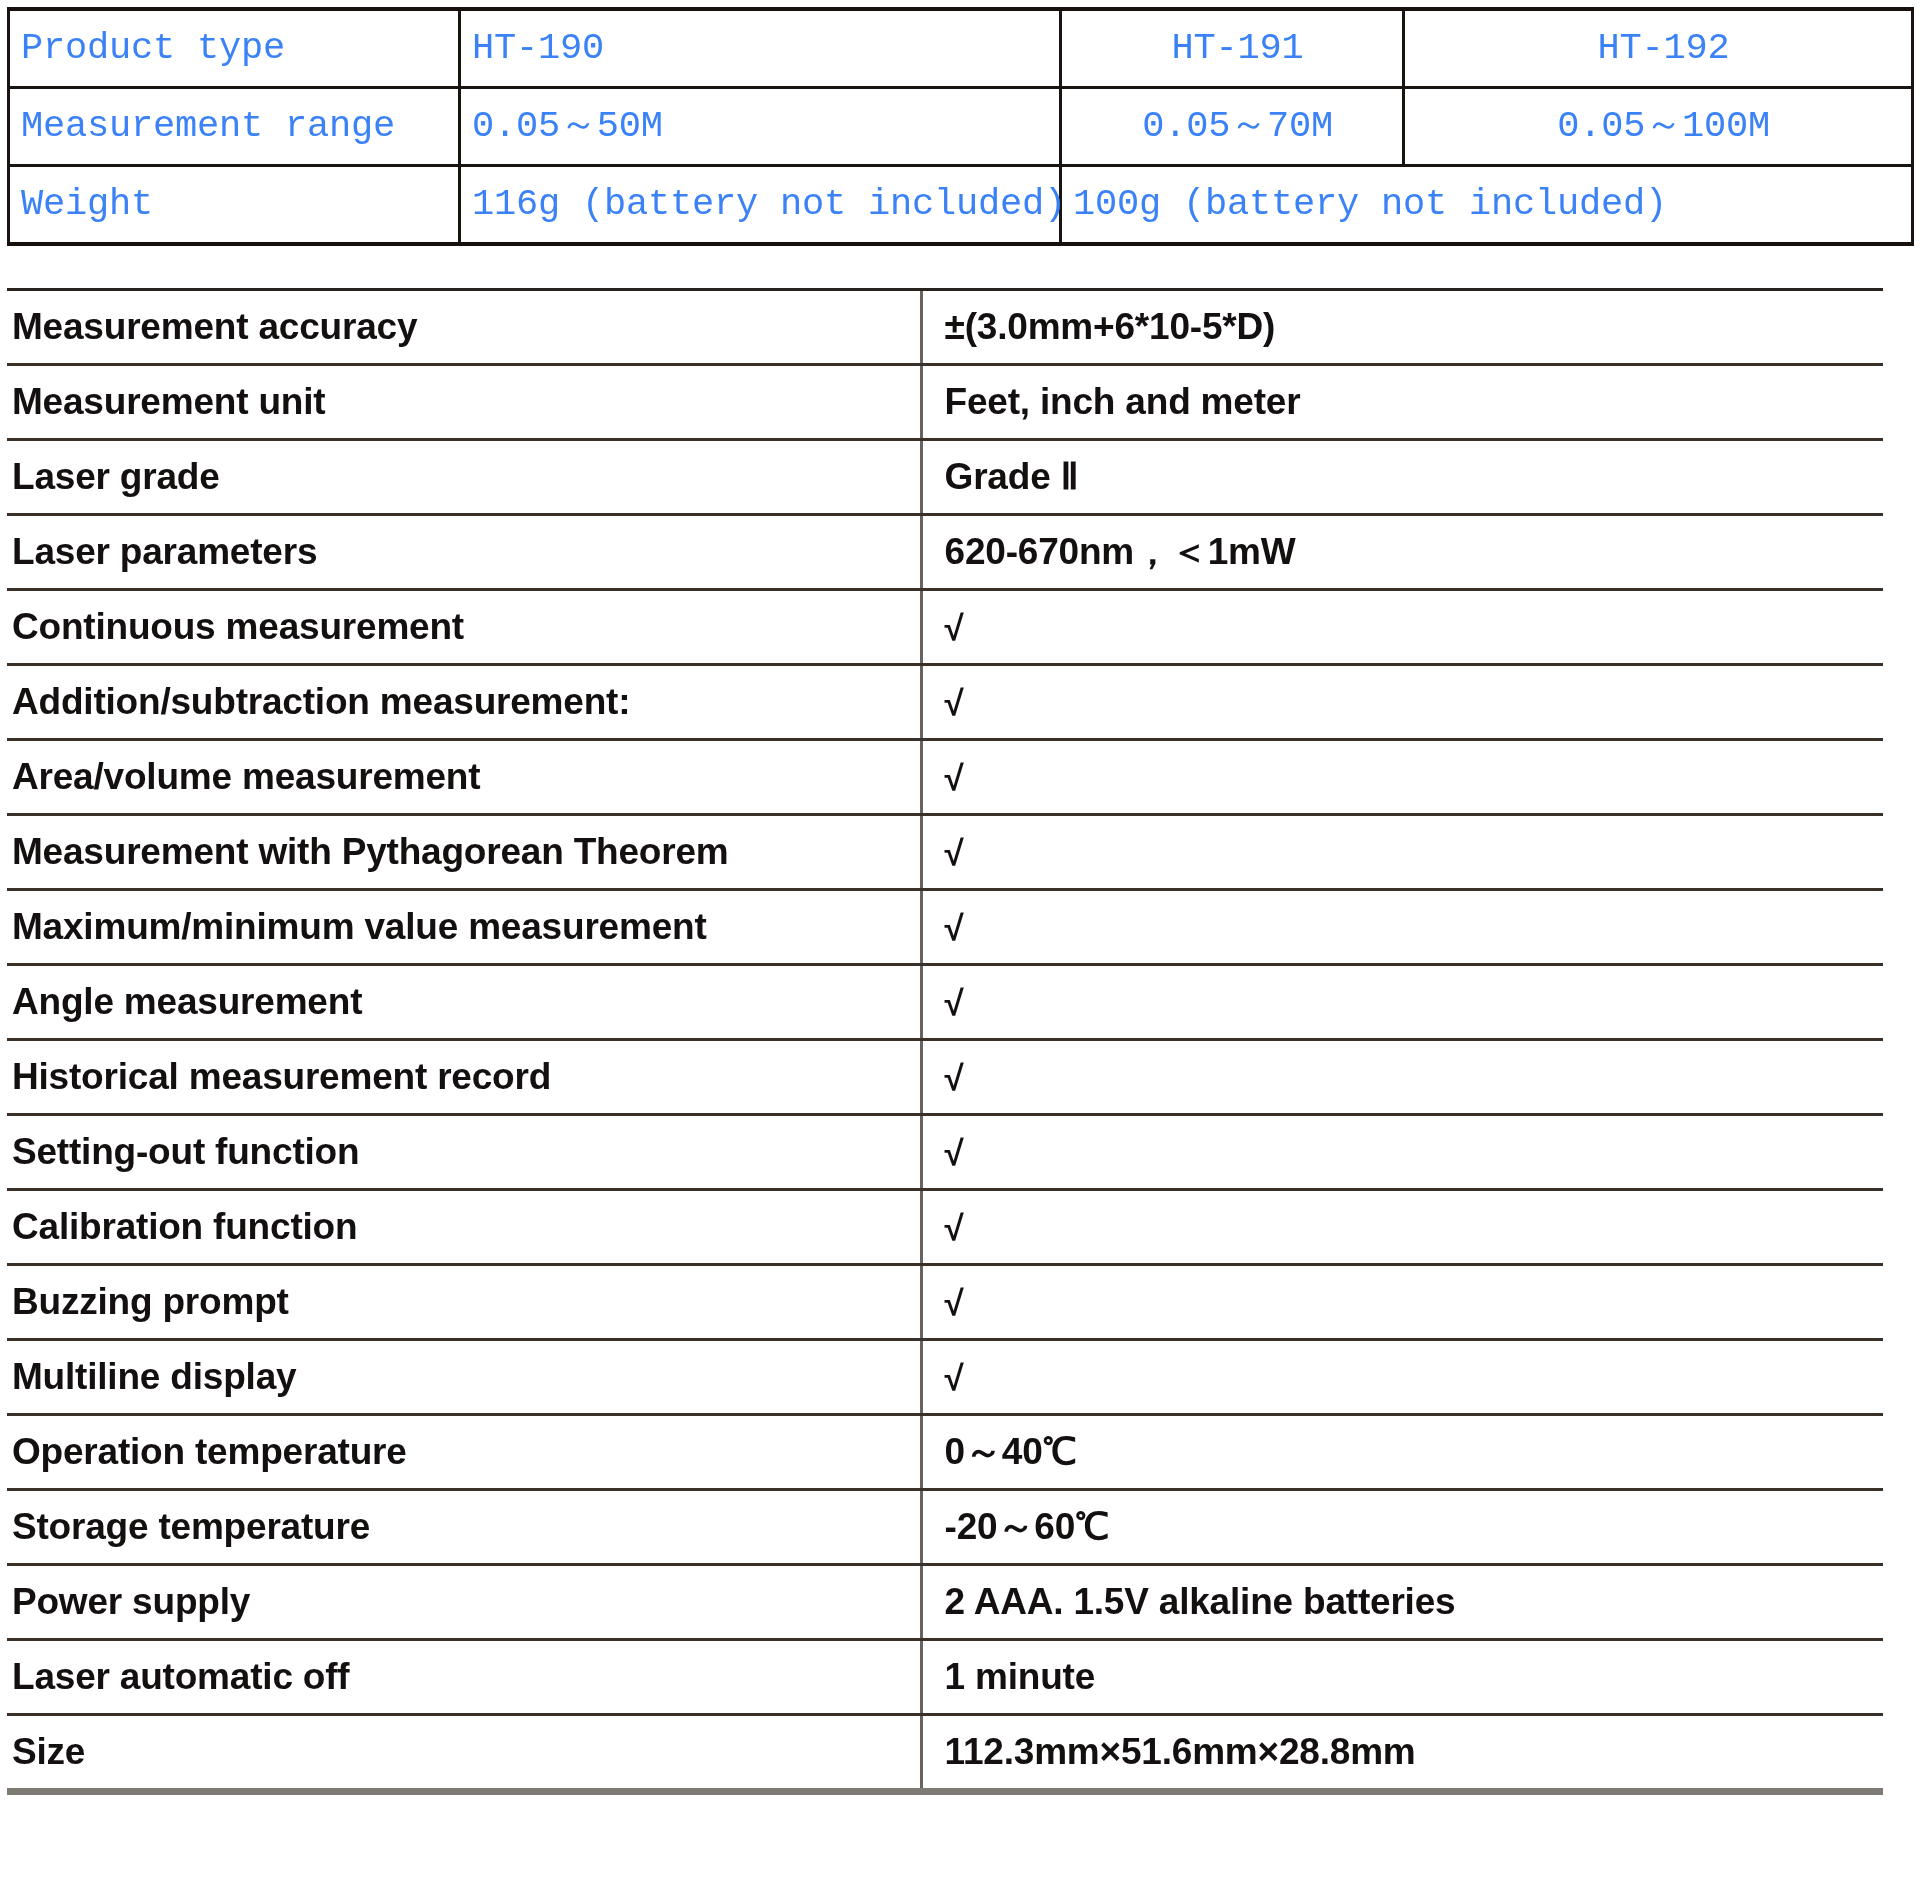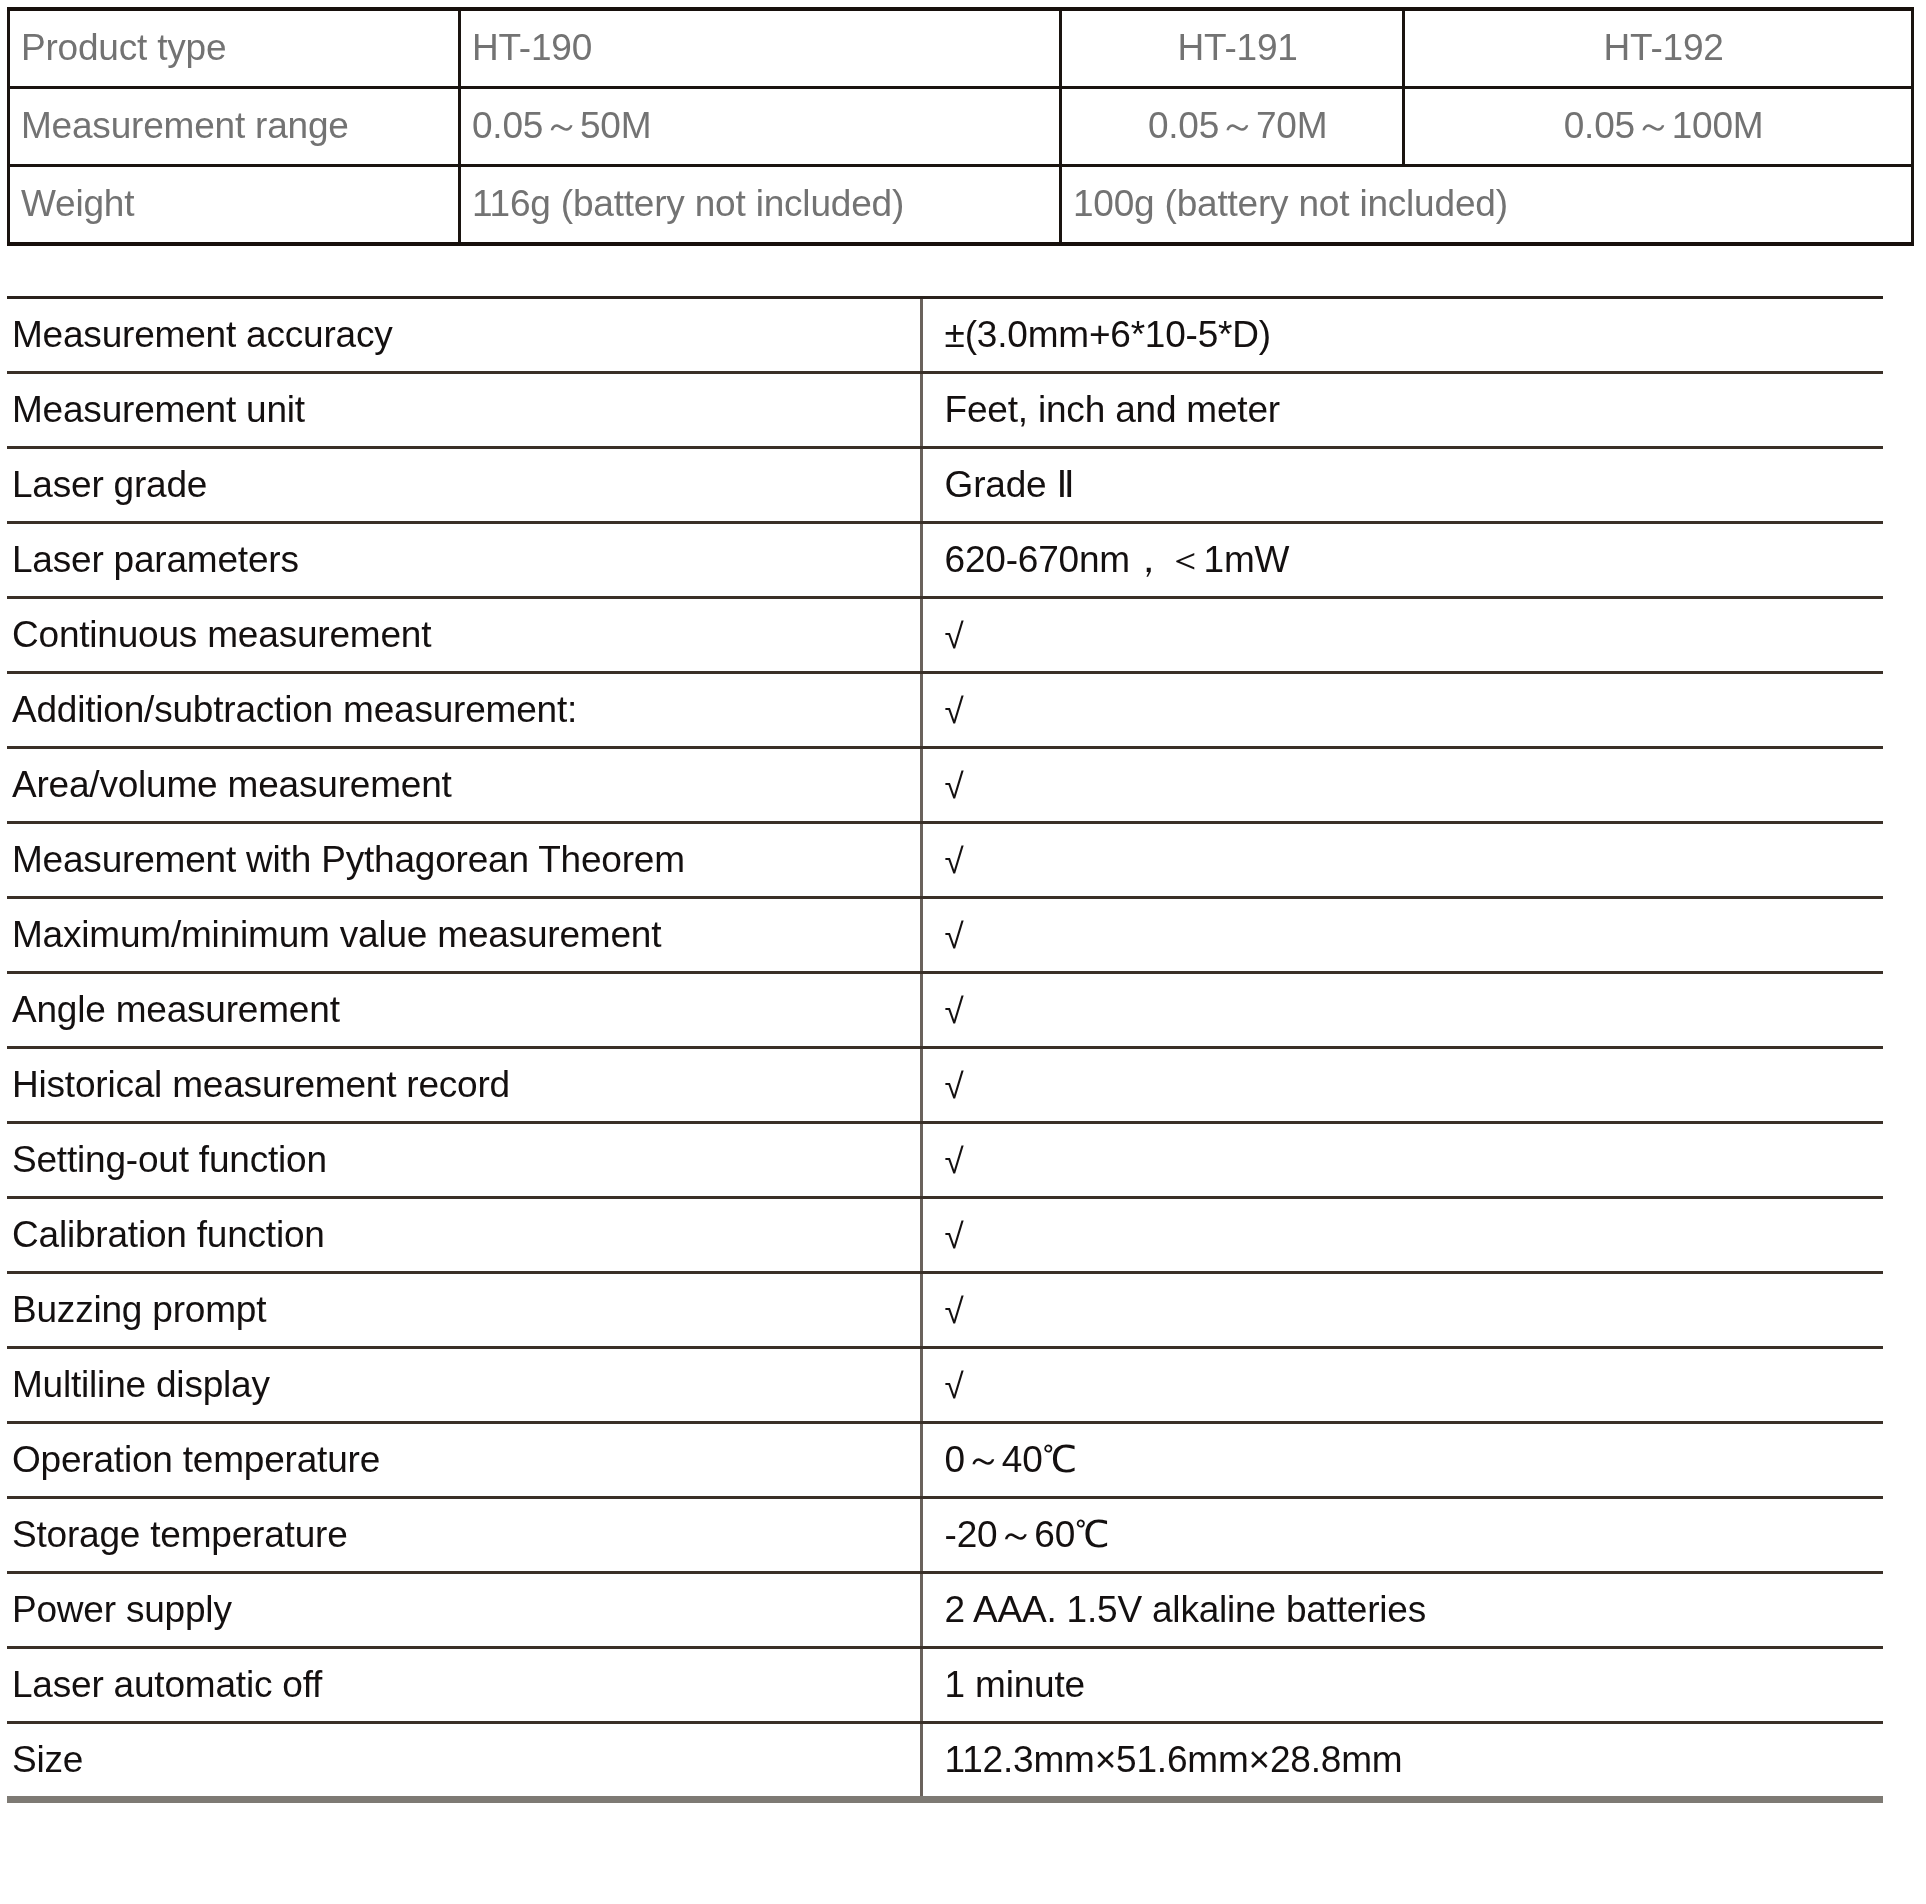--- a/index.html
+++ b/index.html
@@ -34,22 +34,22 @@
     border-collapse: collapse;
     table-layout: fixed;
     width: 100%;
   }
   table.spec td {
     vertical-align: middle;
     padding: 0 0 0 10.8px;
     font-size: 37px;
     line-height: 1.05;
     letter-spacing: -0.2px;
-    color: #737373;
-    font-family: Liberation Sans, sans-serif;
+    color: #3b82f6;
+    font-family: Liberation Mono, monospace;
     white-space: nowrap;
   }
 
   
   table.top-table td {
     height: 75px;
     border-top: 3.6px solid #1a1410;
     border-bottom: 3.6px solid #1a1410;
   }
   table.top-table tr:nth-child(1) td { border-top: 4.2px solid #17100c; }
@@ -63,22 +63,23 @@
   .c-191    { width: 343px; }
   .c-192    { width: 509px; }
 
   td.center { text-align: center; padding-left: 0; }
   td.center-l { text-align: left; padding-left: 0; }
 
   
   .main-table-wrap {
     position: absolute;
     left: 7.2px;
-    top: 296px;
+    top: 288px;
     width: 1876px;
+    font-weight: bold;
   }
   table.main-table {
     border-collapse: collapse;
     table-layout: fixed;
     width: 100%;
   }
   table.main-table td {
     height: 72px;
     vertical-align: middle;
     font-size: 37px;

